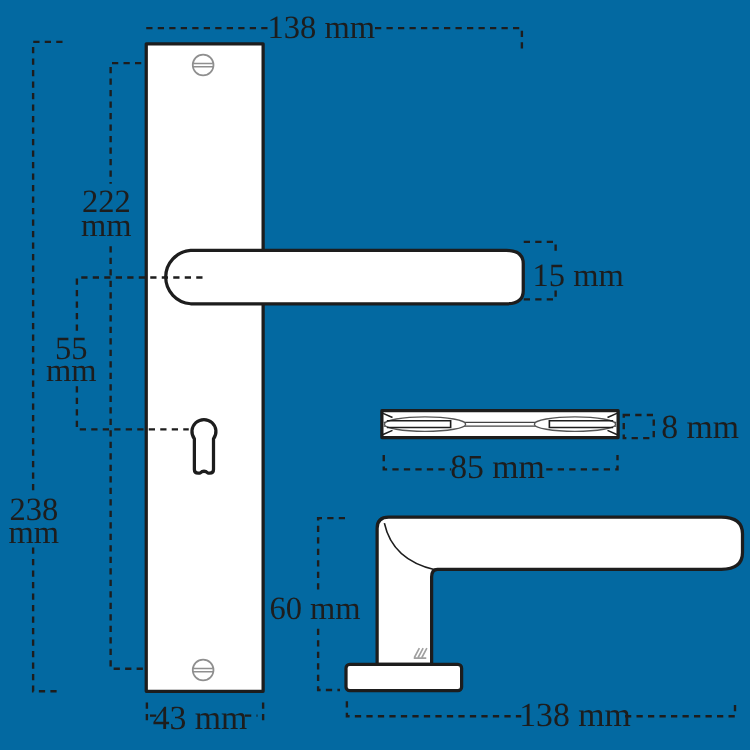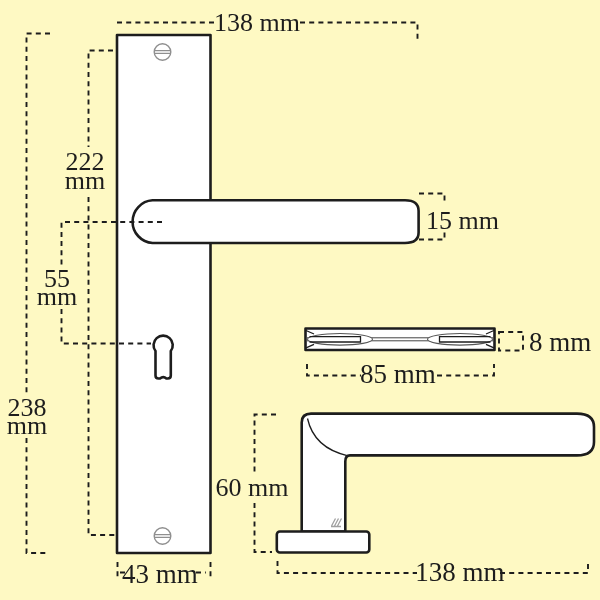--- a/index.html
+++ b/index.html
@@ -1,16 +1,16 @@
 <!DOCTYPE html>
 <html><head>
 <meta charset="utf-8">
 <style>
   html,body{margin:0;padding:0;background:#ffffff;}
-  #stage{position:relative;width:600px;height:600px;background:#fef9c3;overflow:hidden;}
+  #stage{position:relative;width:600px;height:600px;background:#0369a1;overflow:hidden;}
   svg{display:block;}
   svg text{
     font-family:"Liberation Serif","DejaVu Serif",serif;
     fill:#1d1d1d;
   }
   .outline{fill:#ffffff;stroke:#1d1d1d;stroke-width:2.6;stroke-linejoin:round;}
   .thin{fill:none;stroke:#1d1d1d;stroke-width:1.3;}
   .dim{fill:none;stroke:#1d1d1d;stroke-width:1.9;stroke-dasharray:5 4.2;stroke-linecap:butt;}
   .screw{fill:#ffffff;stroke:#8f8f8f;stroke-width:1.4;}
   .screwslot{stroke:#8f8f8f;stroke-width:1.2;}

